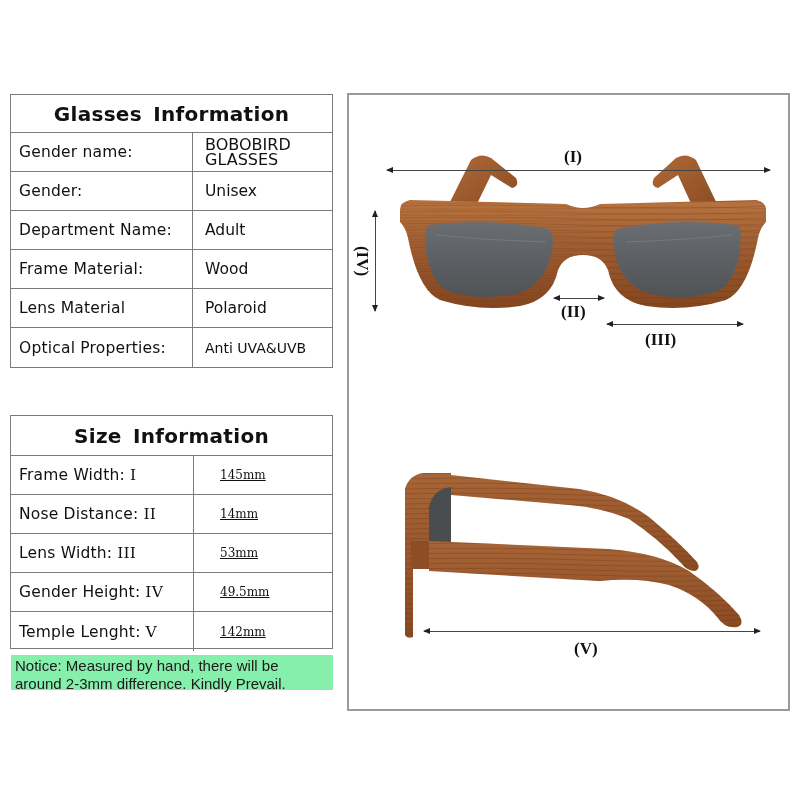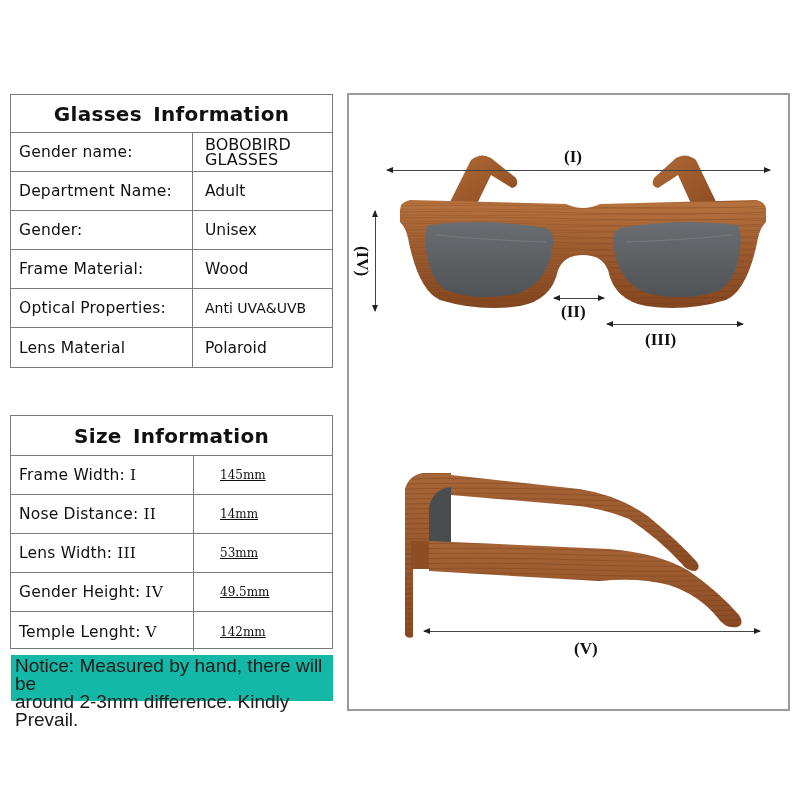--- a/index.html
+++ b/index.html
@@ -17,21 +17,21 @@
     #glasses-table .k { width: 182px; }
     #glasses-table .v.small { font-size: 16px; line-height: 15px; flex-direction: column; align-items: flex-start; justify-content: center; }
     #glasses-table .v.optical { font-size: 14px; }
 
     #size-table { top: 415px; height: 234px; }
     #size-table .hdr { height: 40px; }
     #size-table .k { width: 183px; }
     #size-table .k .roman { font-family: "DejaVu Serif", serif; margin-left: 5px; }
     #size-table .v { font-family: "DejaVu Serif", serif; padding-left: 26px; font-size: 12px; text-decoration: underline; }
 
-    .notice { position: absolute; left: 11px; top: 655px; width: 322px; height: 46px; background: #14b8a6; font-family: "Liberation Sans", sans-serif; font-size: 19px; line-height: 18px; padding: 2px 0 0 4px; box-sizing: border-box; color: #1a1a1a; }
+    .notice { position: absolute; left: 11px; top: 655px; width: 322px; height: 35px; background: #86efac; font-family: "Liberation Sans", sans-serif; font-size: 15px; line-height: 18px; padding: 2px 0 0 4px; box-sizing: border-box; color: #1a1a1a; }
 
     .panel { position: absolute; left: 347px; top: 93px; width: 443px; height: 618px; border: 2px solid #9a9a9a; box-sizing: border-box; background: #fff; }
 
     .dim { position: absolute; font-family: "Liberation Serif", serif; font-weight: bold; font-size: 17px; color: #111; }
     .arrow-h { position: absolute; height: 1px; background: #444; }
     .arrow-h::before, .arrow-h::after { content: ""; position: absolute; top: -3px; border-top: 3.5px solid transparent; border-bottom: 3.5px solid transparent; }
     .arrow-h::before { left: -1px; border-right: 7px solid #222; }
     .arrow-h::after { right: -1px; border-left: 7px solid #222; }
     .arrow-v { position: absolute; width: 1px; background: #444; }
     .arrow-v::before, .arrow-v::after { content: ""; position: absolute; left: -3px; border-left: 3.5px solid transparent; border-right: 3.5px solid transparent; }
@@ -46,38 +46,38 @@
 <div id="glasses-table" class="info-table">
   <div class="hdr">Glasses  Information</div>
   <div class="row">
     <div class="k">Gender name:</div>
     <div class="v small">
       <span>BOBOBIRD</span>
       <span>GLASSES</span>
     </div>
   </div>
   <div class="row">
+    <div class="k">Gender:</div>
+    <div class="v">Unisex</div>
+  </div>
+  <div class="row">
     <div class="k">Department Name:</div>
     <div class="v">Adult</div>
-  </div>
-  <div class="row">
-    <div class="k">Gender:</div>
-    <div class="v">Unisex</div>
   </div>
   <div class="row">
     <div class="k">Frame Material:</div>
     <div class="v">Wood</div>
   </div>
   <div class="row">
+    <div class="k">Lens Material</div>
+    <div class="v">Polaroid</div>
+  </div>
+  <div class="row">
     <div class="k">Optical Properties:</div>
     <div class="v optical">Anti UVA&amp;UVB</div>
-  </div>
-  <div class="row">
-    <div class="k">Lens Material</div>
-    <div class="v">Polaroid</div>
   </div>
 </div>
 
 <div id="size-table" class="info-table">
   <div class="hdr">Size  Information</div>
   <div class="row">
     <div class="k">
         <span>Frame Width:</span>
         <span class="roman">I</span>
       </div>

